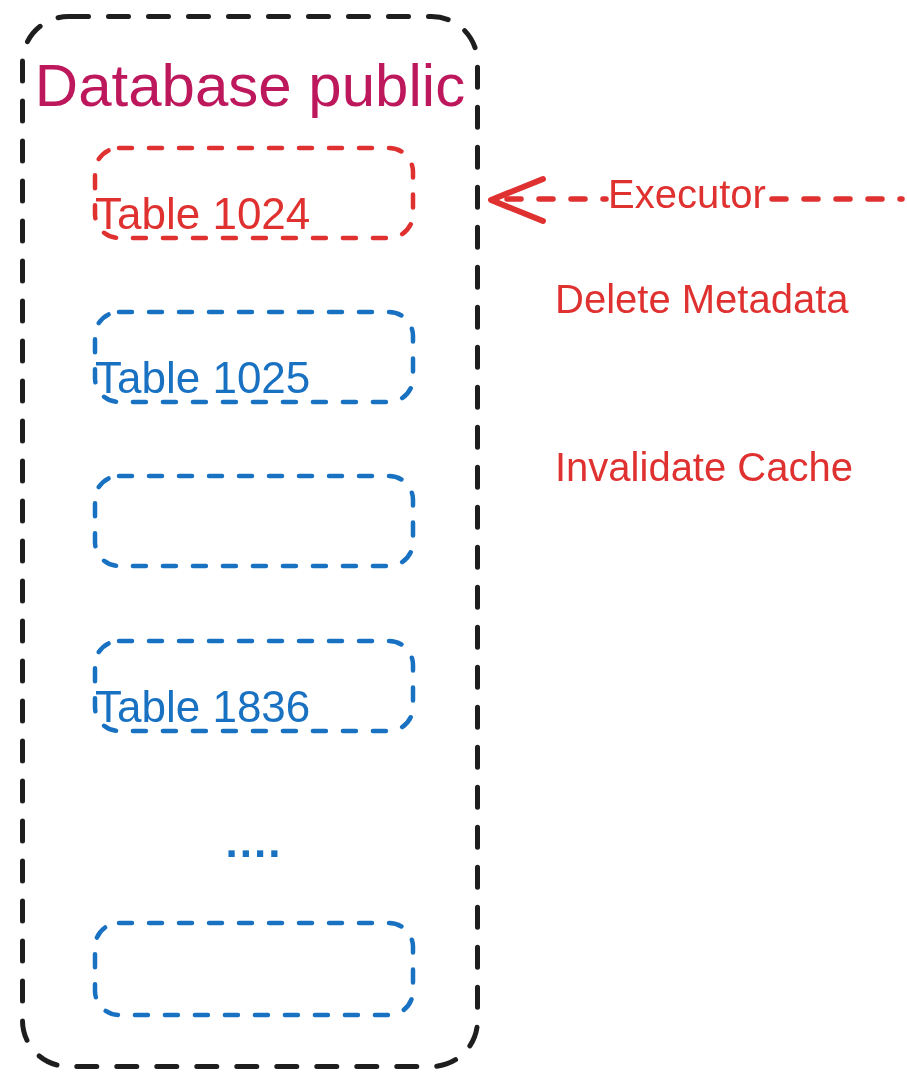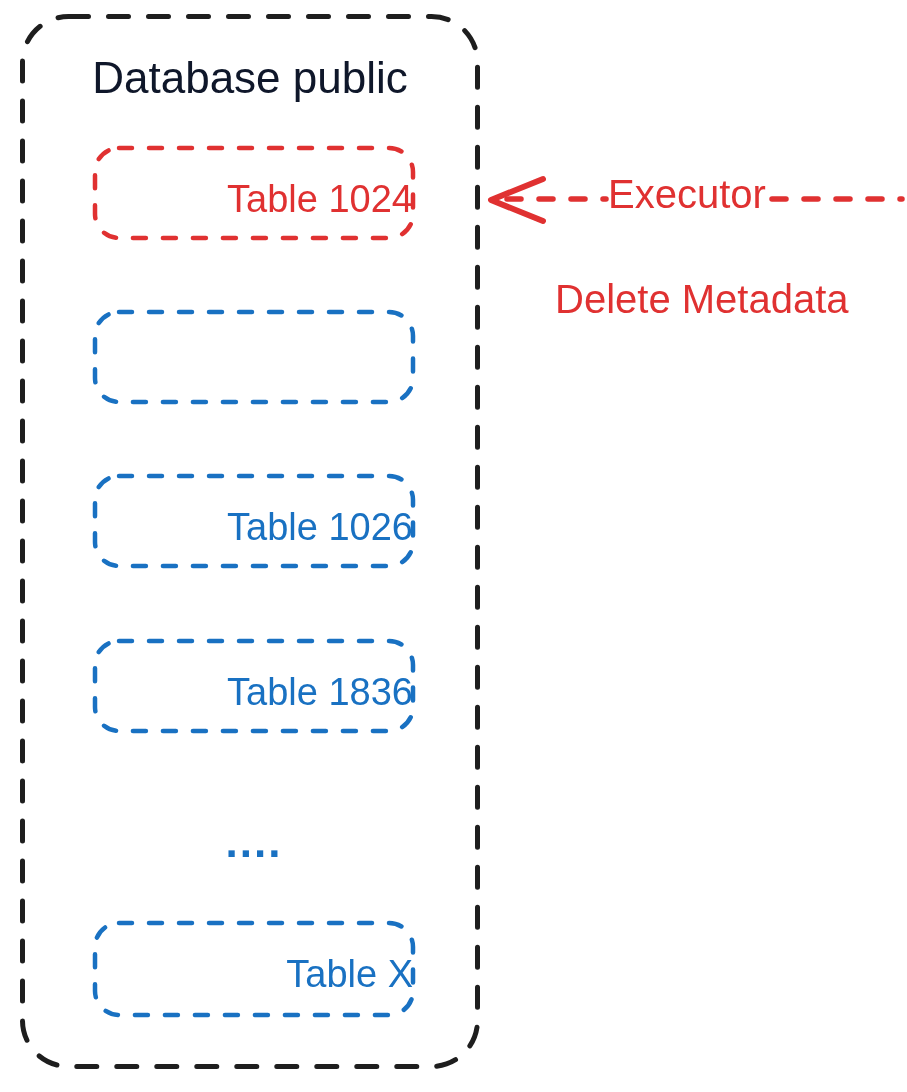--- a/index.html
+++ b/index.html
@@ -26,27 +26,28 @@
   .txt {
     position: absolute;
     white-space: nowrap;
     line-height: 1;
   }
   .db-title {
     left: 22px;
     top: 56px;
     width: 456px;
     text-align: center;
-    font-size: 44px;
-    color: #0f172a;
+    font-size: 60px;
+    color: #be185d;
   }
   .table-label {
     width: 318px;
-    text-align: right;
-    font-size: 38px;
+    text-align: left;
+    font-size: 44px;
+    margin-top: 12px;
   }
   .table-label.red { color: #e03131; }
   .table-label.blue { color: #1971c2; }
   .lbl-1024 { left: 95px; top: 180px; }
   .lbl-1025 { left: 95px; top: 344px; }
   .lbl-1026 { left: 95px; top: 508px; }
   .lbl-1027 { left: 95px; top: 673px; }
   .lbl-x    { left: 95px; top: 955px; }
   .ellipsis {
     left: 95px;
@@ -89,22 +90,22 @@
     <rect x="95" y="923" width="318" height="92" rx="24" ry="24" fill="none" stroke="#1971c2" stroke-width="4.5" stroke-linecap="round" stroke-dasharray="13 17"></rect>
 
     <path d="M543 179 L491 200 L543 221" fill="none" stroke="#e03131" stroke-width="6" stroke-linecap="round" stroke-linejoin="round"></path>
     <path d="M507 199 L606 199" fill="none" stroke="#e03131" stroke-width="5.5" stroke-linecap="round" stroke-dasharray="14 18"></path>
     <path d="M772 199 L902 199" fill="none" stroke="#e03131" stroke-width="5.5" stroke-linecap="round" stroke-dasharray="14 18"></path>
   </svg>
 
   <div class="txt db-title">Database public</div>
 
   <div class="txt table-label red lbl-1024">Table 1024</div>
-  <div class="txt table-label blue lbl-1026">Table 1026</div>
+  <div class="txt table-label blue lbl-1025">Table 1025</div>
   <div class="txt table-label blue lbl-1027">Table 1836</div>
   <div class="txt ellipsis">....</div>
-  <div class="txt table-label blue lbl-x">Table X</div>
 
   <div class="txt executor-label">Executor</div>
 
   <div class="txt action action-1">Delete Metadata</div>
+  <div class="txt action action-3">Invalidate Cache</div>
 
 </div>
 
 </body></html>

